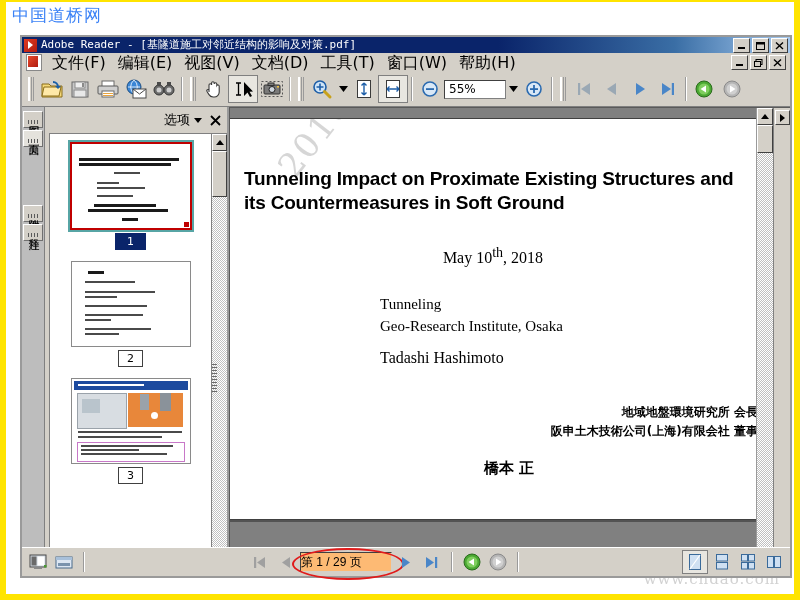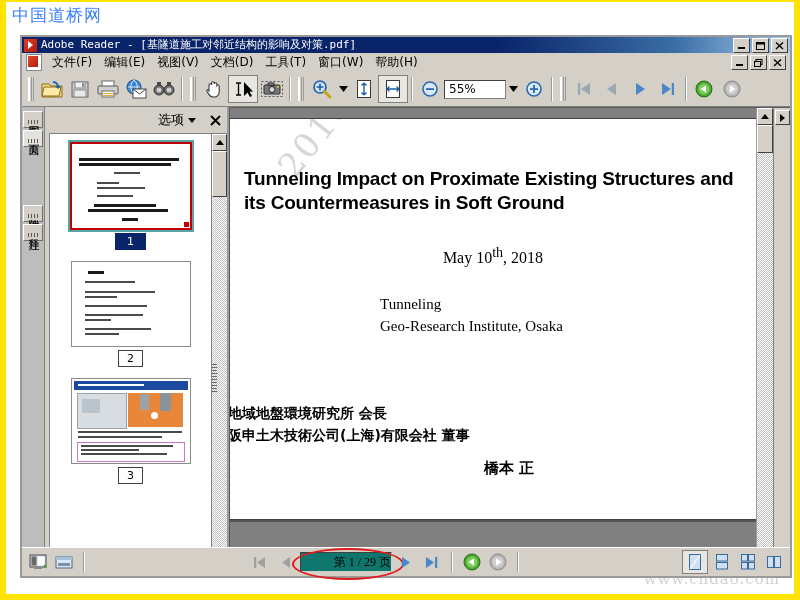--- a/index.html
+++ b/index.html
@@ -79,21 +79,21 @@
   }
   .menu-doc-icon{
     width:14px;height:15px;margin:0 4px 0 2px;flex:none;position:relative;
     background:#ffffff;border:1px solid #888;
   }
   .menu-doc-icon:after{
     content:"";position:absolute;left:1px;top:1px;width:10px;height:11px;
     background:linear-gradient(135deg,#e84a2c 0%,#b01c10 100%);
   }
   .menu-item{
-    padding:1px 6px;font-size:12px;color:#000;white-space:nowrap;
+    padding:1px 6px;font-size:16px;color:#000;white-space:nowrap;
     font-family:"DejaVu Sans",sans-serif;line-height:15px;
   }
   .menubar .spacer{flex:1;}
   .mdi-btns{display:flex;gap:2px;margin-right:2px;}
   .mdi-btn{
     width:15px;height:13px;background:#d4d0c8;
     border-top:1px solid #ffffff;border-left:1px solid #ffffff;
     border-right:1px solid #404040;border-bottom:1px solid #404040;
     font-size:9px;line-height:11px;text-align:center;color:#000;
   }
@@ -159,21 +159,21 @@
   .rail-gap{height:56px;}
 
   
   .thumbpanel{
     width:182px;flex:none;background:#d4d0c8;
     border-right:2px solid #9a9a9a;
     display:flex;flex-direction:column;
   }
   .thumb-header{
     height:26px;display:flex;align-items:center;justify-content:flex-end;
-    padding-right:6px;gap:14px;
+    padding-right:6px;gap:8px;
   }
   .options-btn{font-size:13px;color:#000;font-family:"DejaVu Sans",sans-serif;display:flex;align-items:center;gap:4px;}
   .close-x{font-size:14px;font-weight:bold;color:#000;font-family:"Liberation Sans",sans-serif;line-height:12px;}
   .thumb-scrollwrap{
     flex:1;display:flex;background:#ffffff;margin:0 0 0 4px;
     border-top:1px solid #808080;border-left:1px solid #808080;
     overflow:hidden;position:relative;
   }
   .thumb-list{flex:1;overflow:hidden;padding-top:8px;}
   .thumb-item{display:flex;flex-direction:column;align-items:center;margin-bottom:11px;}
@@ -251,22 +251,22 @@
   .sup{font-size:14px;vertical-align:super;}
   .slide-role{
     position:absolute;left:152px;top:175px;
     font-family:"Liberation Serif","DejaVu Serif",serif;font-size:15px;line-height:1.45;color:#000;
   }
   .slide-name{
     position:absolute;left:152px;top:230px;
     font-family:"Liberation Serif","DejaVu Serif",serif;font-size:16px;color:#000;
   }
   .slide-cjk1{
-    position:absolute;left:0;right:0;top:284px;text-align:left;
-    font-family:"DejaVu Sans",sans-serif;font-size:14px;font-weight:bold;line-height:1.55;color:#000;
+    position:absolute;left:0;right:0;top:284px;text-align:right;
+    font-family:"DejaVu Sans",sans-serif;font-size:12px;font-weight:bold;line-height:1.55;color:#000;
   }
   .slide-cjk2{
     position:absolute;left:0;right:0;top:340px;text-align:center;
     font-family:"DejaVu Sans",sans-serif;font-size:15px;font-weight:bold;color:#000;margin-left:32px;
   }
   .doc-wm{
     position:absolute;left:40px;top:40px;width:320px;
     transform:rotate(-52deg);transform-origin:0 0;
     font-family:"DejaVu Serif",serif;font-size:34px;color:rgba(120,120,120,.30);
     white-space:nowrap;pointer-events:none;letter-spacing:2px;
@@ -292,24 +292,24 @@
     border-top:1px solid #ffffff;
     display:flex;align-items:center;padding:0 4px;gap:2px;
     position:relative;
   }
   .sb-sep{width:1px;height:20px;background:#9a9a9a;border-right:1px solid #ffffff;margin:0 5px;flex:none;}
   .sbtn{
     width:24px;height:22px;display:flex;align-items:center;justify-content:center;flex:none;position:relative;
   }
   .sbtn.sel{border:1px solid #808080;background:#e8e6e0;}
   .pagefield{
-    width:90px;height:18px;background:#0f766e;
+    width:90px;height:18px;background:#fdba74;
     border:1px solid #404040;border-right-color:#d4d0c8;border-bottom-color:#d4d0c8;
-    font-size:12px;line-height:18px;text-align:right;color:#000;
-    font-family:Liberation Serif, serif;flex:none;position:relative;
+    font-size:12px;line-height:18px;text-align:left;color:#000;
+    font-family:Liberation Sans, sans-serif;flex:none;position:relative;
   }
   .ellipse{
     position:absolute;left:-9px;top:-5px;width:108px;height:28px;
     border:2px solid #e01b1b;border-radius:50%;pointer-events:none;
   }
   .statusbar .grow{flex:1;}
 
   
   svg{display:block;}
 </style>
@@ -660,20 +660,21 @@
 
               <div class="slide-date">
                 <span>May 10</span><span class="sup">th</span><span>, 2018</span>
               </div>
 
               <div class="slide-role">
                 <div>Tunneling</div>
                 <div>Geo-Research Institute, Osaka</div>
               </div>
 
+              <div class="slide-name">Tadashi Hashimoto</div>
 
               <div class="slide-cjk1">
                 <div>地域地盤環境研究所  会長</div>
                 <div>阪申土木技術公司(上海)有限会社  董事</div>
               </div>
 
               <div class="slide-cjk2">橋本  正</div>
             </div>
 
           </div>

